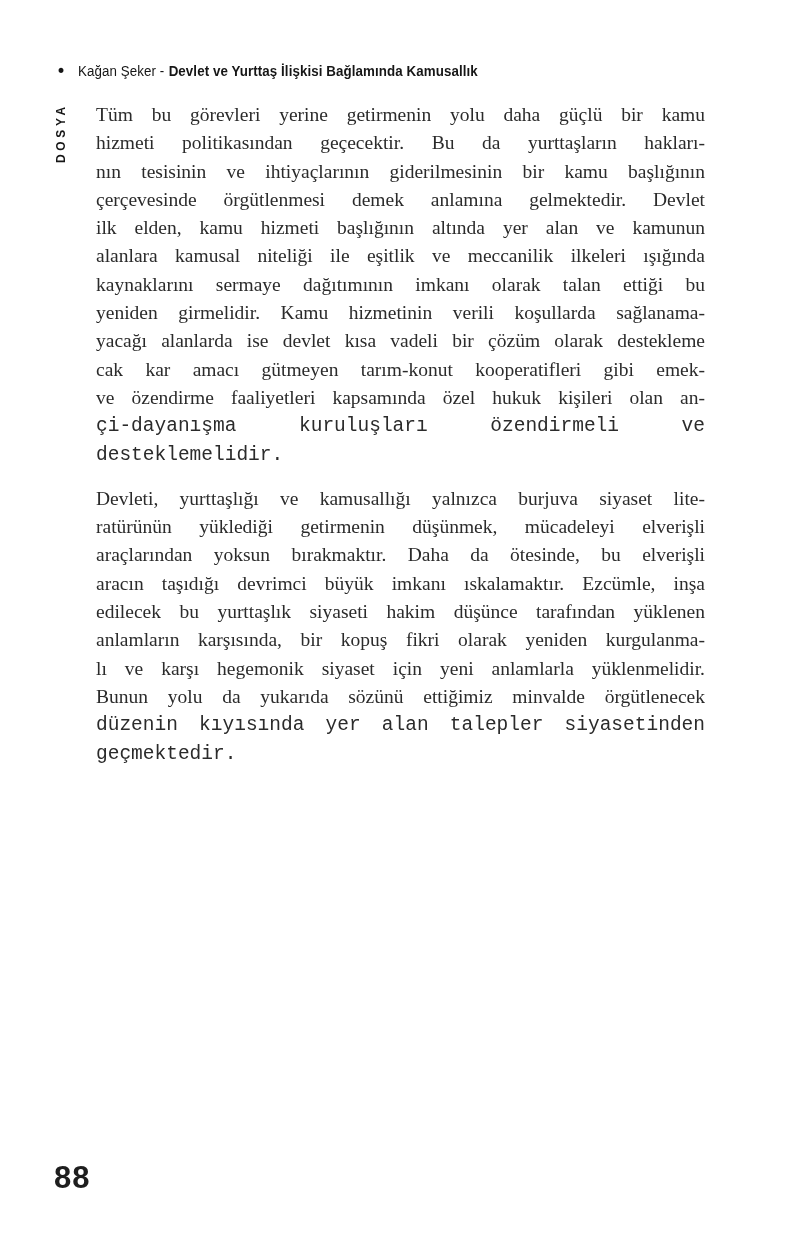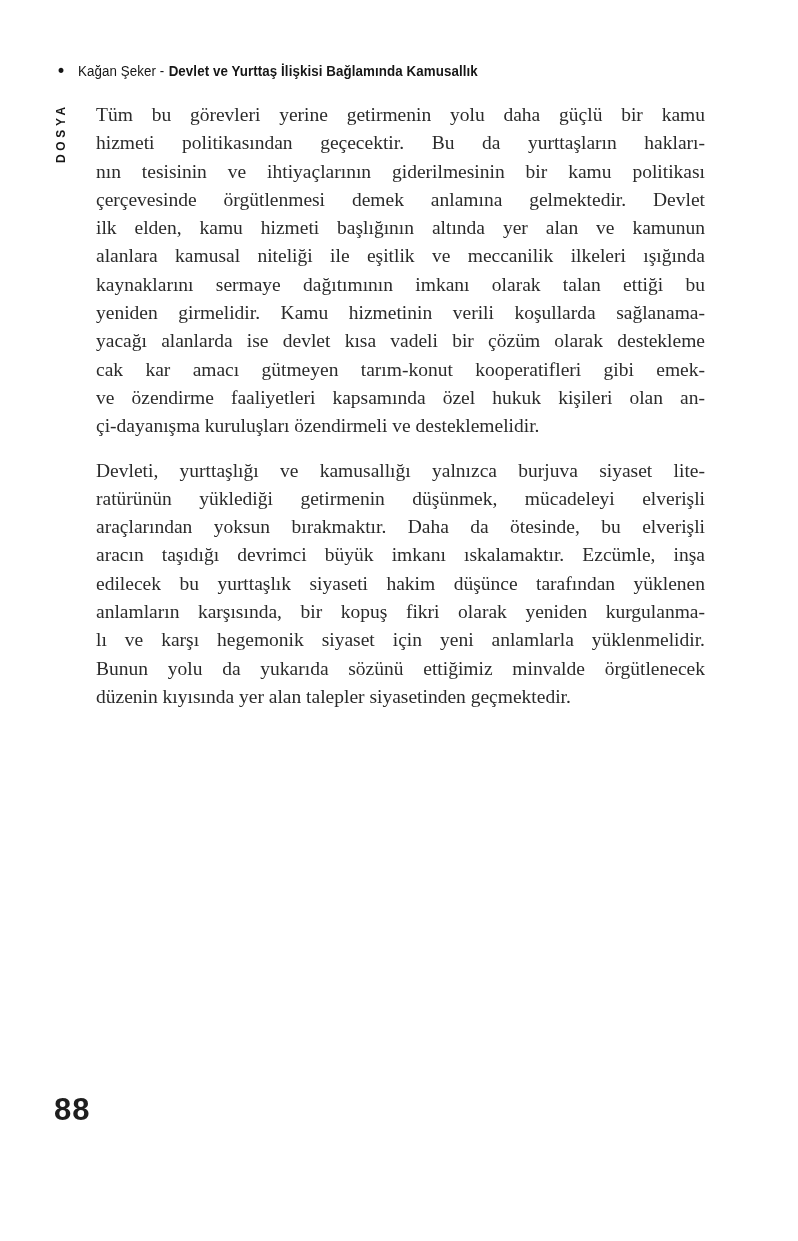--- a/index.html
+++ b/index.html
@@ -75,26 +75,27 @@
   }
   .paragraph{margin-bottom:16px;}
   .text-line{
     line-height:28.3px;
     text-align:justify;
     text-align-last:justify;
     white-space:normal;
   }
   .text-line.last{
     text-align-last:left;
+    font-family:Liberation Mono, monospace;
   }
   
   .page-number{
     position:absolute;
     left:54px;
-    top:1092px;
+    top:1160px;
     font-family:"Liberation Sans", sans-serif;
     font-weight:700;
     font-size:31px;
     letter-spacing:1px;
     color:var(--pagenum);
   }
 </style>
 </head>
 <body>
 
@@ -104,21 +105,21 @@
     <span class="bullet">•</span>
     <span class="header-text"><span class="author">Kağan Şeker -</span><span class="title">Devlet ve Yurttaş İlişkisi Bağlamında Kamusallık</span></span>
   </header>
 
   <div class="side-label">DOSYA</div>
 
   <main class="body-text">
       <div class="paragraph">
         <div class="text-line">Tüm bu görevleri yerine getirmenin yolu daha güçlü bir kamu</div>
         <div class="text-line">hizmeti politikasından geçecektir. Bu da yurttaşların hakları-</div>
-        <div class="text-line">nın tesisinin ve ihtiyaçlarının giderilmesinin bir kamu politikası</div>
+        <div class="text-line">nın tesisinin ve ihtiyaçlarının giderilmesinin bir kamu başlığının</div>
         <div class="text-line">çerçevesinde örgütlenmesi demek anlamına gelmektedir. Devlet</div>
         <div class="text-line">ilk elden, kamu hizmeti başlığının altında yer alan ve kamunun</div>
         <div class="text-line">alanlara kamusal niteliği ile eşitlik ve meccanilik ilkeleri ışığında</div>
         <div class="text-line">kaynaklarını sermaye dağıtımının imkanı olarak talan ettiği bu</div>
         <div class="text-line">yeniden girmelidir. Kamu hizmetinin verili koşullarda sağlanama-</div>
         <div class="text-line">yacağı alanlarda ise devlet kısa vadeli bir çözüm olarak destekleme</div>
         <div class="text-line">cak kar amacı gütmeyen tarım-konut kooperatifleri gibi emek-</div>
         <div class="text-line">ve özendirme faaliyetleri kapsamında özel hukuk kişileri olan an-</div>
         <div class="text-line last">çi-dayanışma kuruluşları özendirmeli ve desteklemelidir.</div>
       </div>

